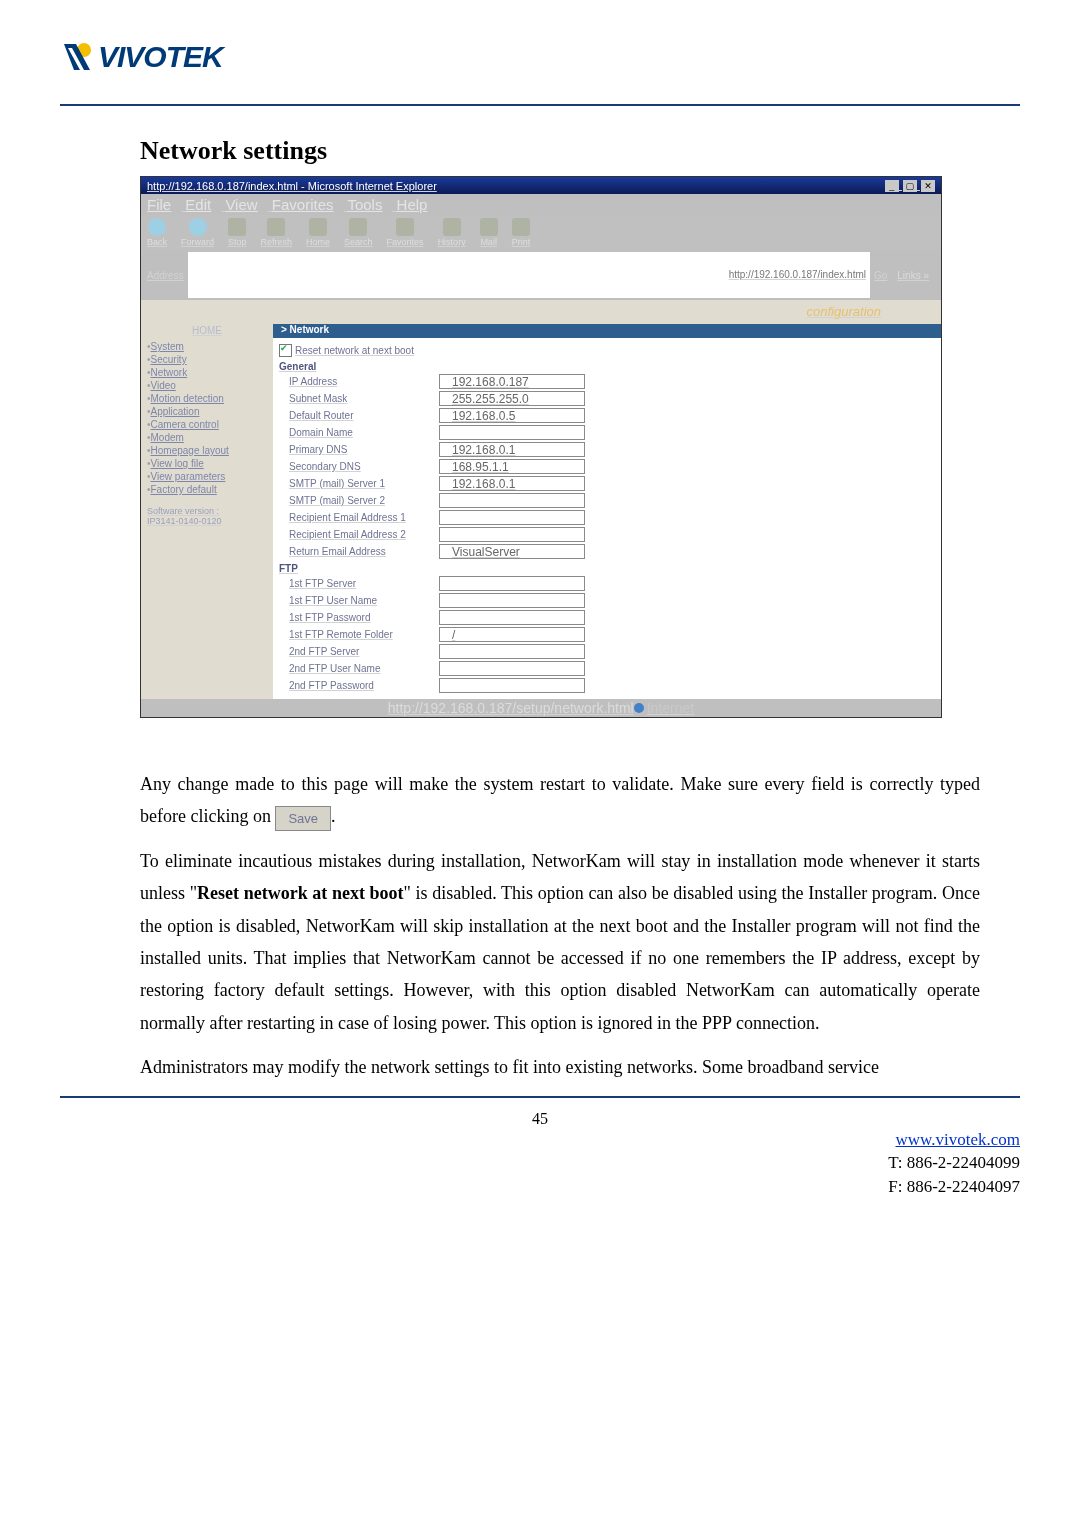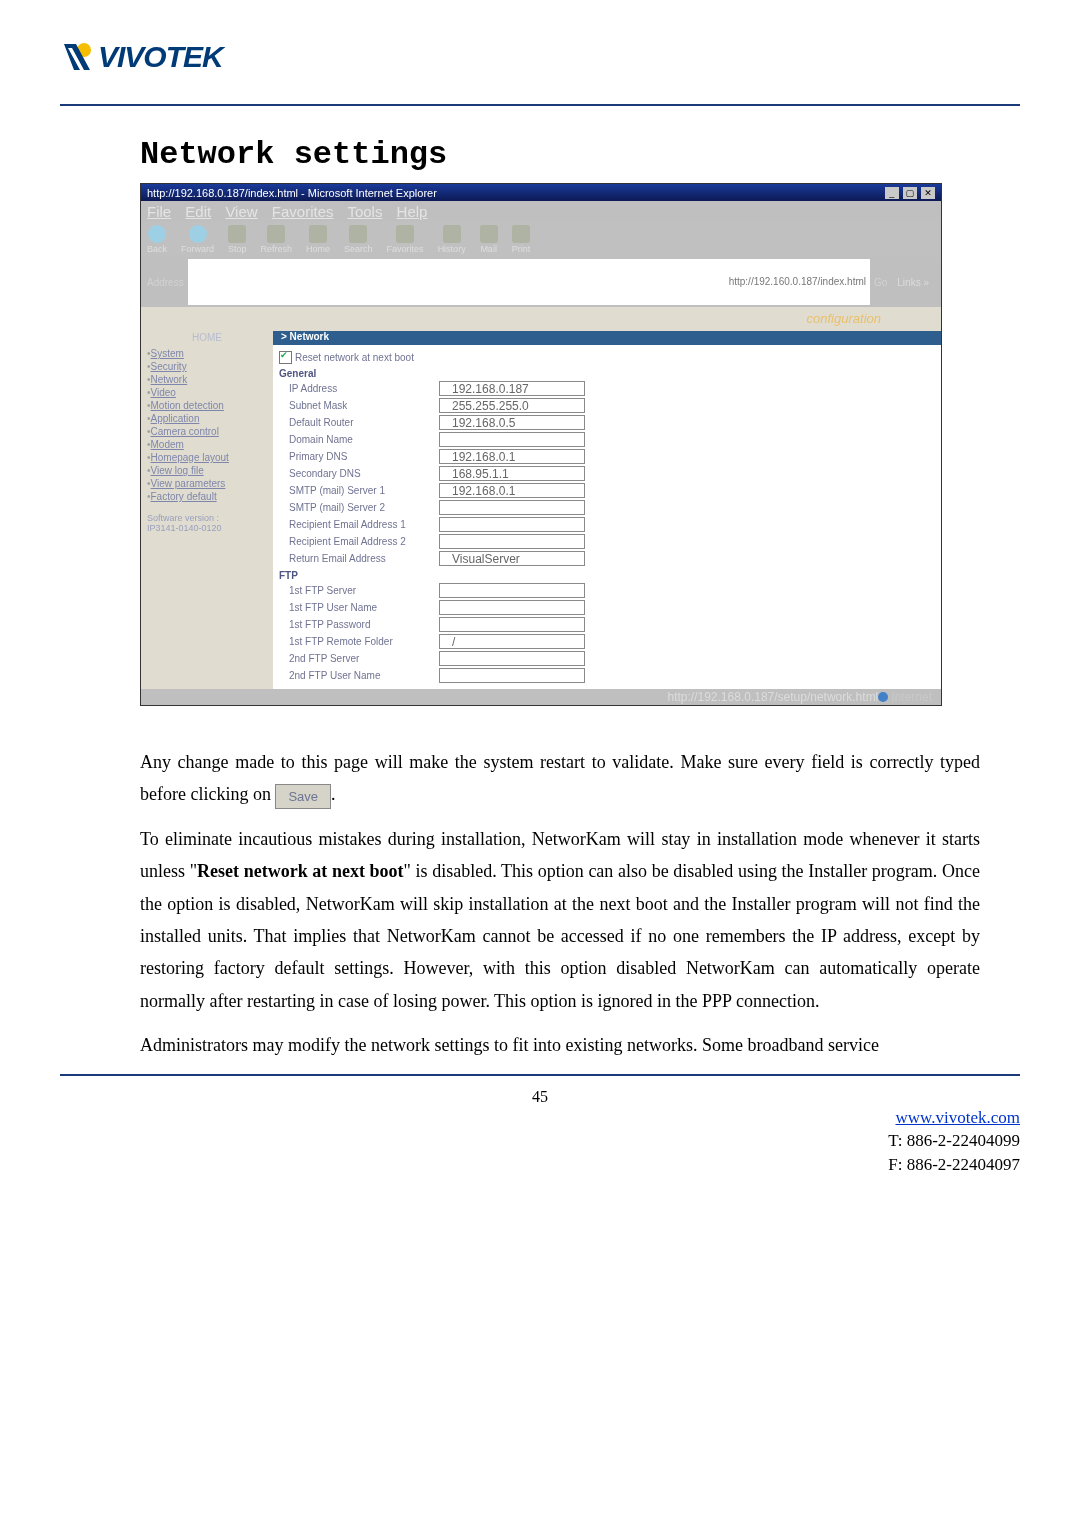--- a/index.html
+++ b/index.html
@@ -26,34 +26,34 @@
   .hr-thick {
     border: none;
     border-top: 2px solid #1a3a7a;
     margin: 0 0 30px 0;
   }
   .content {
     margin-left: 80px;
     margin-right: 40px;
   }
   h1.section {
-    font-size: 32px;
+    font-size: 26px;
     font-weight: bold;
     margin: 8px 0 10px 0;
-    font-family: Liberation Mono, monospace;
   }
   
   .shot {
     width: 800px;
     background: #a3a3a3;
     font-family: Tahoma, Arial, sans-serif;
     font-size: 11px;
     color: #d2d2d2;
     border: 1px solid #333;
-    margin-bottom: 40px;
+    margin-bottom: 50px;
+    text-decoration: underline;
   }
   .shot-titlebar {
     background: linear-gradient(#1a3a9a, #0c1a55);
     color: #fff;
     padding: 2px 6px;
     display: flex;
     justify-content: space-between;
     align-items: center;
   }
   .shot-title { white-space: nowrap; overflow: hidden; }
@@ -149,22 +149,22 @@
   .row .lbl { width: 150px; padding-left: 10px;}
   .row .in {
     width: 120px; height: 13px; border:1px solid #8a8a8a;
     background:#fff; color:#666; font-size:12px; padding:0 12px;
   }
   .grp { color:#4f5580; font-weight:bold; margin:4px 0 2px 0; font-size:10px;}
   .chk { width:11px; height:11px; display:inline-block; border:1px solid #777; background:#fff; margin-right:3px; position:relative; }
   .chk::after { content:"✔"; color:#2a5; font-size:9px; position:absolute; top:-2px; left:0;}
   .status {
     background:#bfbfbf; color:#dcdcdc;
-    font-size:12px; padding:1px 9px;
-    display:flex; justify-content:flex-end;
+    font-size:14px; padding:1px 9px;
+    display:flex; justify-content:center;
   }
   .status .inet { color:#c9c9c9; display:flex; gap:3px; align-items:center;}
   .status .inet .globe{width:10px;height:10px;background:#4280c8;border-radius:50%;}
   .para {
     font-size: 18px;
     line-height: 1.8;
     text-align: justify;
     margin: 12px 0;
   }
   .save-btn {
@@ -361,20 +361,24 @@
               <span class="in">/</span>
             </div>
           <div class="row">
               <span class="lbl">2nd FTP Server</span>
               <span class="in"></span>
             </div>
           <div class="row">
               <span class="lbl">2nd FTP User Name</span>
               <span class="in"></span>
             </div>
+          <div class="row">
+              <span class="lbl">2nd FTP Password</span>
+              <span class="in"></span>
+            </div>
         </div>
       </div>
     </div>
     <div class="status">
       <span>http://192.168.0.187/setup/network.html</span>
       <span class="inet">
           <span class="globe"></span>
           <span>Internet</span>
         </span>
     </div>

